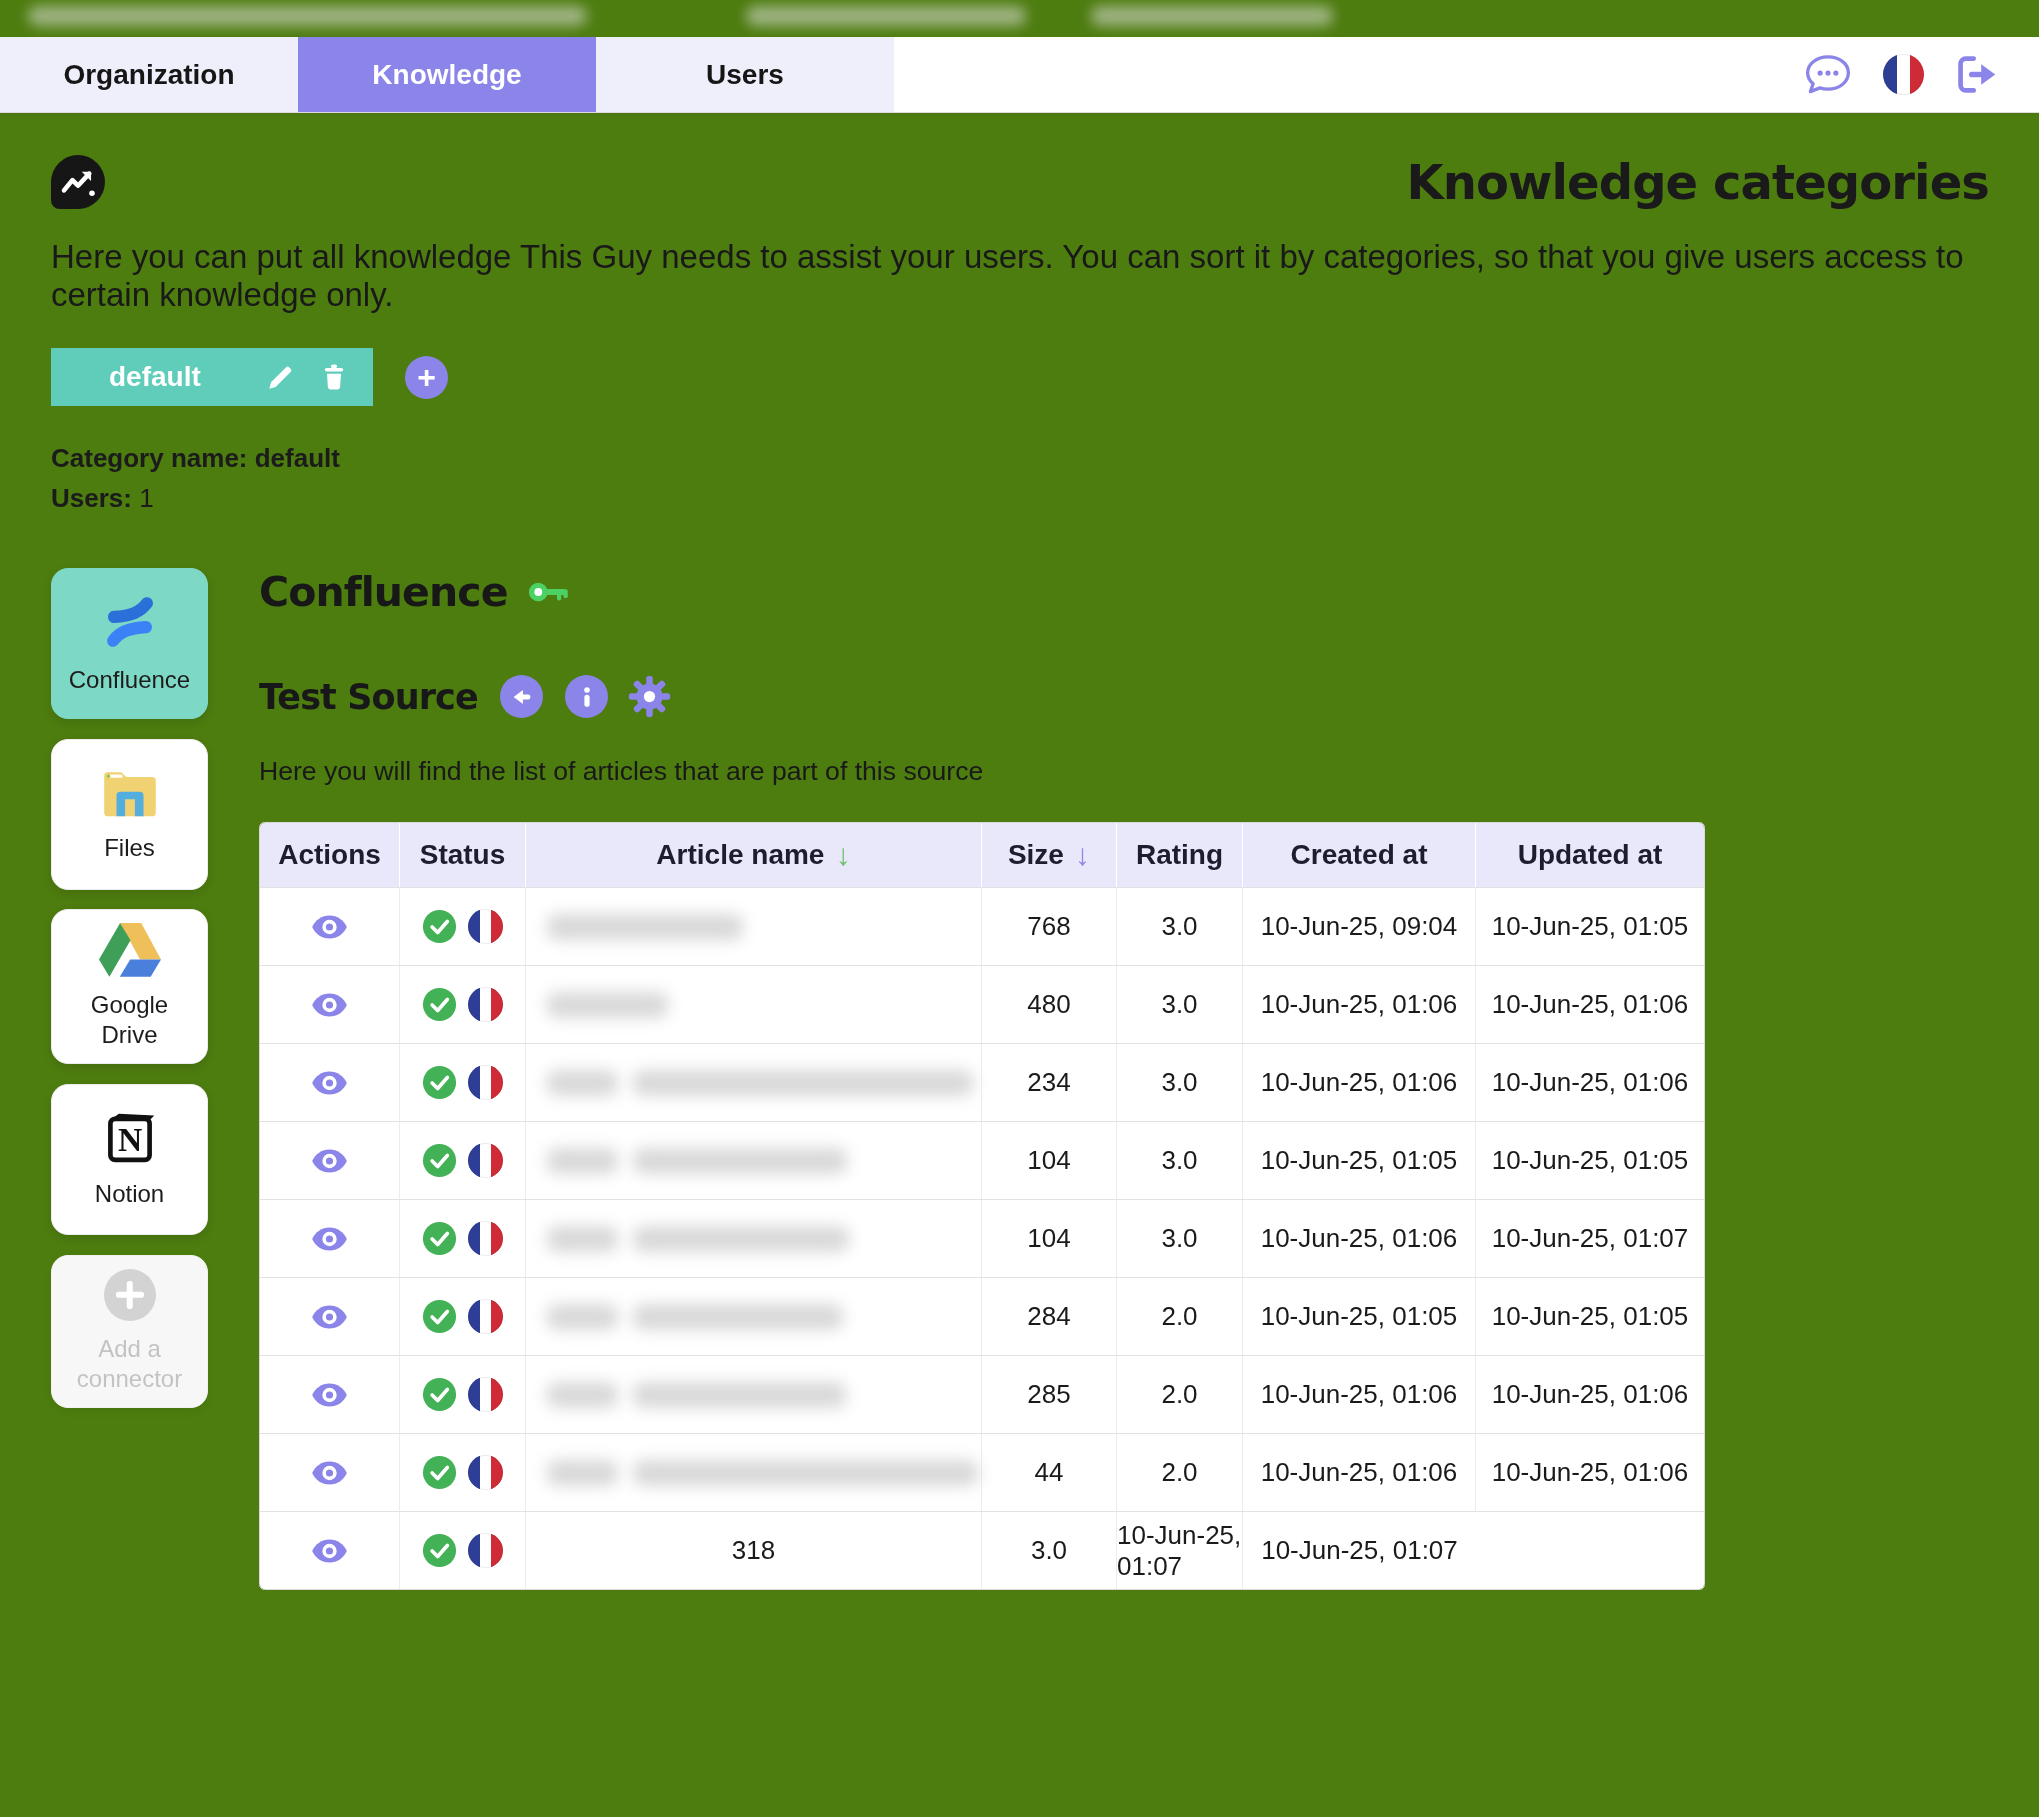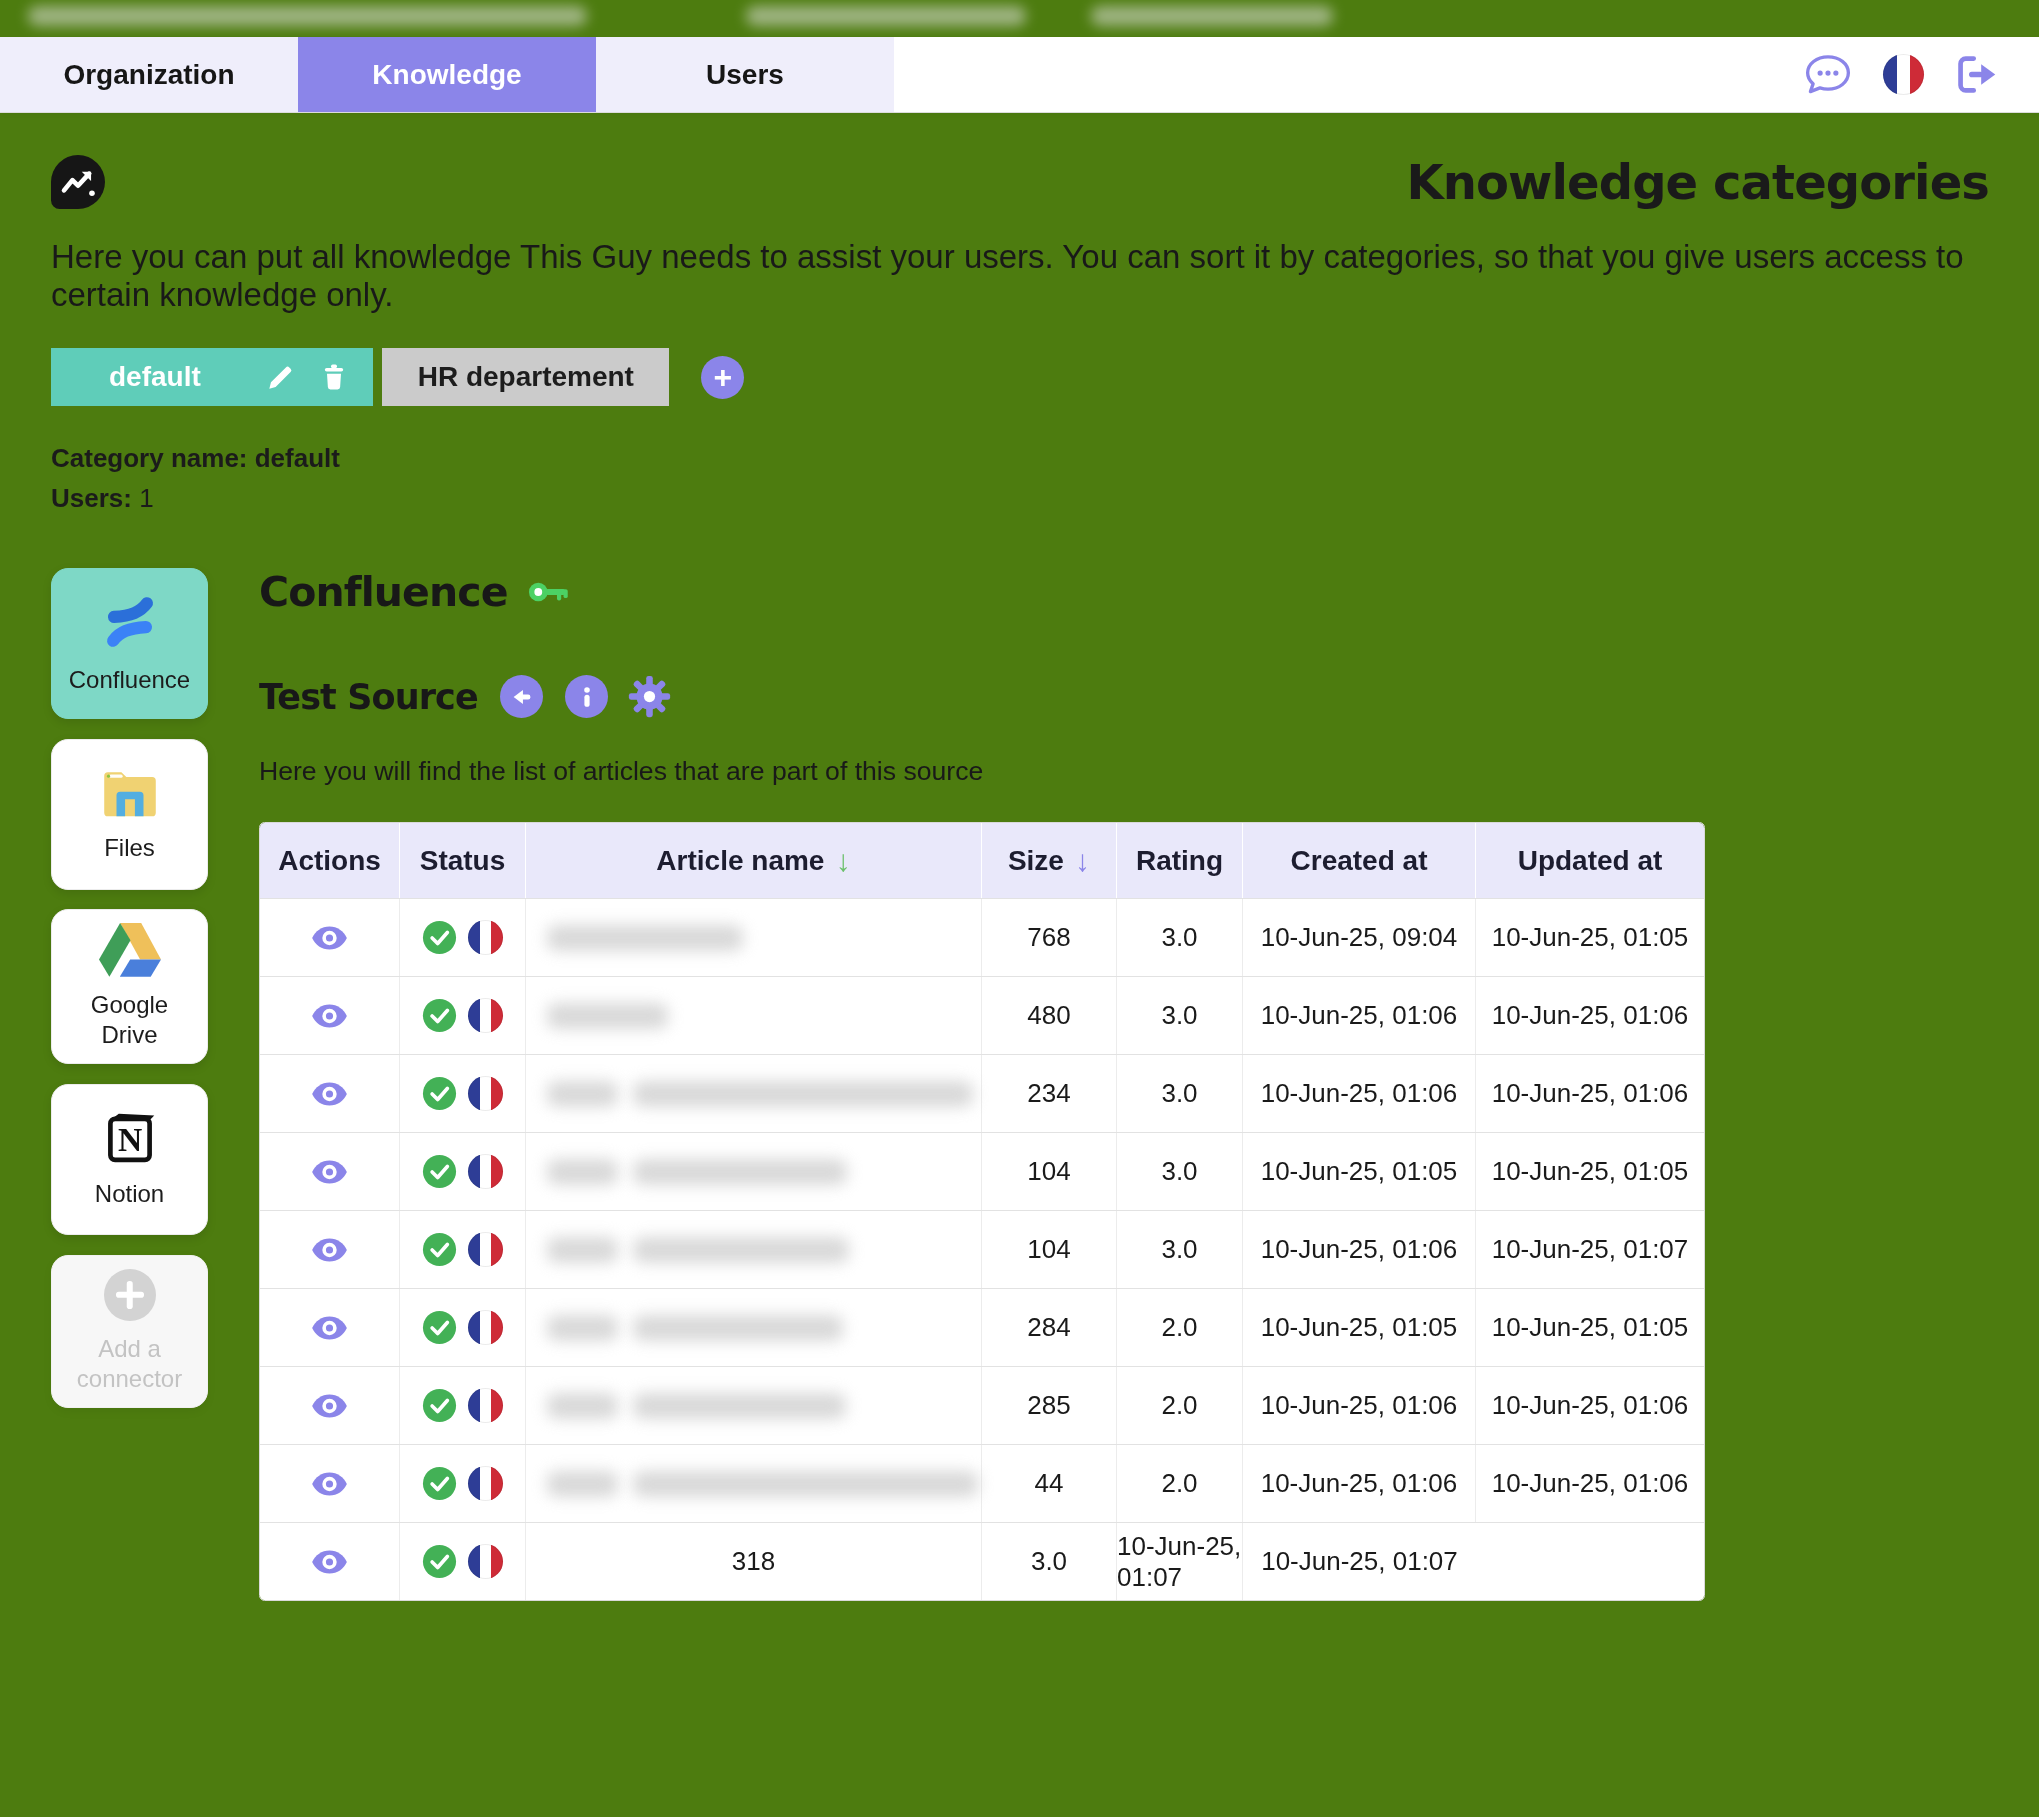--- a/index.html
+++ b/index.html
@@ -70,21 +70,21 @@
   h3 { font-family:"DejaVu Sans", sans-serif; font-size:35px; font-weight:800; letter-spacing:-0.9px; color:#181818; }
   .round-btn { width:43px; height:43px; border-radius:50%; background:#8b85e9; border:none;
                display:inline-flex; align-items:center; justify-content:center; cursor:pointer; margin-left:3.7px; }
   .gear-btn { background:none; border:none; display:inline-flex; cursor:pointer; }
   .source-desc { margin-top:37px; font-size:26.6px; color:#191919; }
 
   
   .table { margin-top:35px; width:1446px; border:0.9px solid #d9d9d9; border-radius:5.6px; overflow:hidden; }
   .thead, .trow { display:grid; grid-template-columns:140px 126px 456px 135px 126px 233px 228px; }
   .thead { background:#e9e8fa; }
-  .hcell { height:75px; display:flex; align-items:center; justify-content:center; gap:11.2px;
+  .hcell { height:64px; display:flex; align-items:center; justify-content:center; gap:11.2px;
            font-size:28px; font-weight:bold; color:#1d1d30; border-right:1.9px solid #fff; }
   .hcell:last-child { border-right:none; }
   .arrow-green { color:#6cc06c; font-size:30px; font-weight:normal; }
   .arrow-purple { color:#8b85e9; font-size:30px; font-weight:normal; }
   .trow { border-top:0.9px solid #e2e2e2; background:#fff; }
   .cell { height:77px; display:flex; align-items:center; justify-content:center;
           font-size:26px; color:#1a1a1a; border-right:0.9px solid #ececec; }
   .cell:last-child { border-right:none; }
   .status-cell { gap:11.2px; }
   .article-cell { justify-content:flex-start; padding-left:20.5px; gap:15px; }
@@ -156,23 +156,20 @@
             </svg>
           </span>
           <span>
             <svg width="26" height="28" viewBox="0 0 24 26">
               <rect x="9.2" y="1.5" width="5.6" height="3.4" rx="1.6" fill="#fff"></rect>
               <rect x="3.5" y="4.6" width="17" height="3.4" rx="1.7" fill="#fff"></rect>
               <path d="M5.5 10h13l-.8 12.2a2.4 2.4 0 0 1-2.4 2.3H8.7a2.4 2.4 0 0 1-2.4-2.3L5.5 10z" fill="#fff"></path>
             </svg>
           </span>
         </span>
-      </div>
-      <div class="chip chip-plain">
-        <span>HR departement</span>
       </div>
       <button class="add-category">+</button>
     </div>
 
     <div class="meta">
       <div class="meta-line">
         <span class="b">Category name:</span>
         <span class="b">default</span>
       </div>
       <div class="meta-line">

